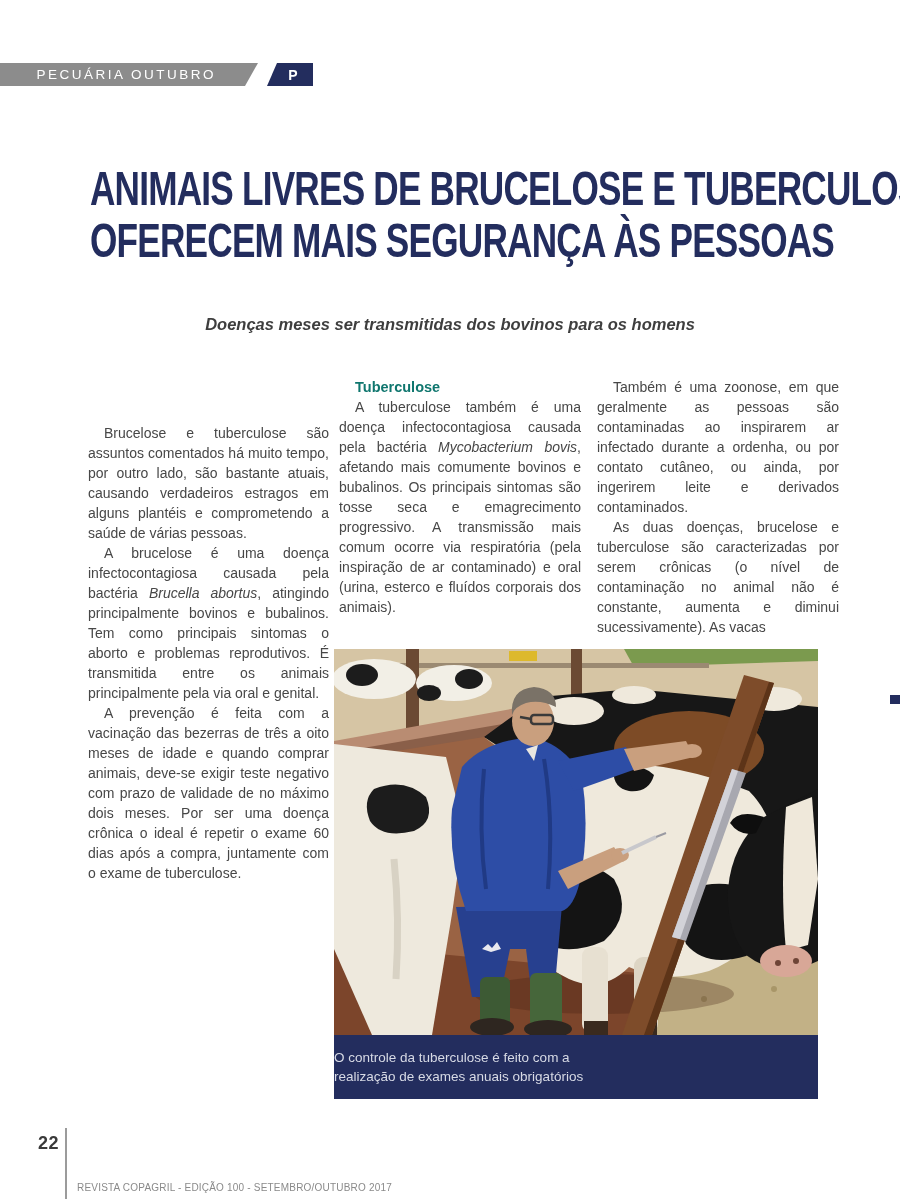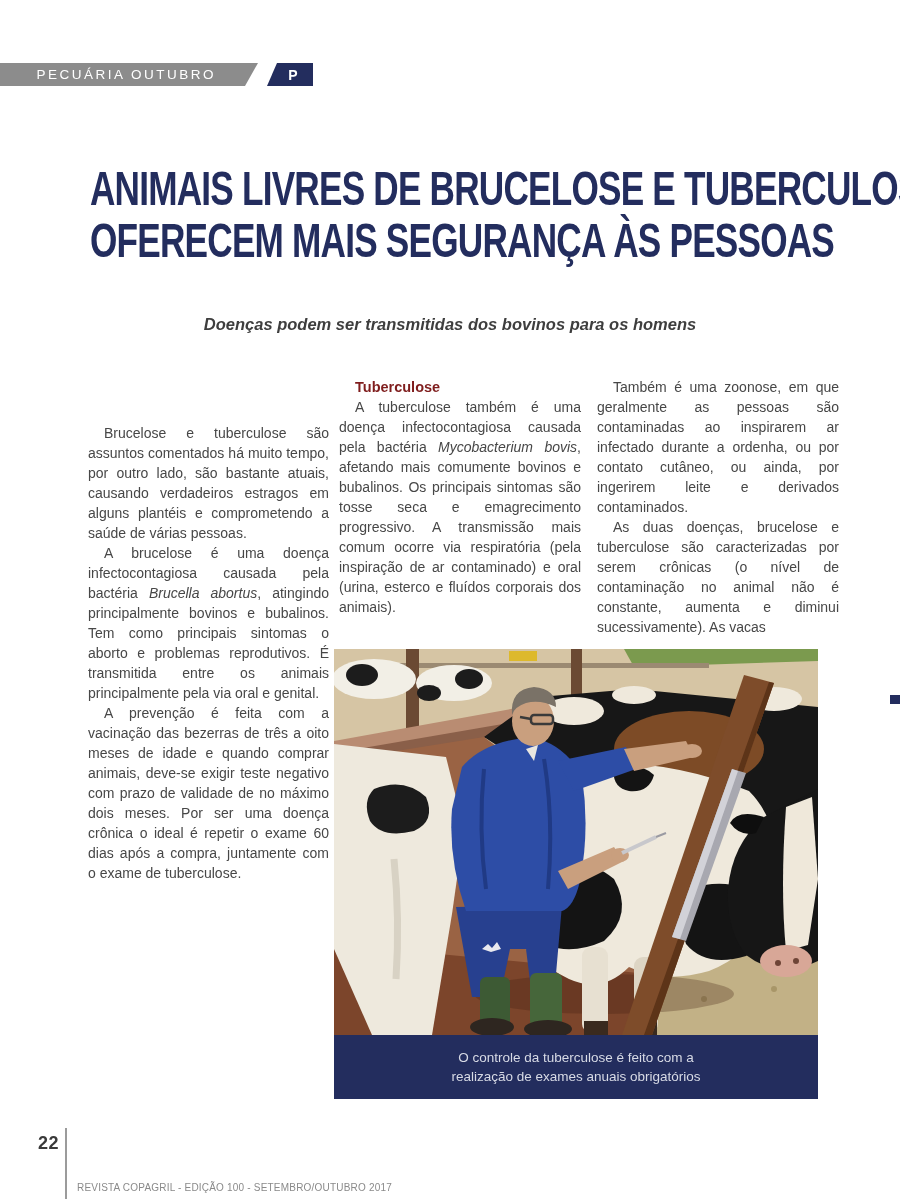--- a/index.html
+++ b/index.html
@@ -37,29 +37,29 @@
     position: absolute; left: 0; top: 315px; width: 900px; text-align: center;
     font-style: italic; font-weight: bold; font-size: 16.5px; color: #3e3e3e;
   }
 
   
   .col { position: absolute; top: 377px; text-align: justify; font-size: 14px; line-height: 20px; color: #474747; }
   .col p { margin: 0; text-indent: 16px; }
   #col1 { left: 88px;  width: 241px; margin-top: 46px; }
   #col2 { left: 339px; width: 242px; }
   #col3 { left: 597px; width: 242px; }
-  .col-heading { font-weight: bold; font-size: 14.5px; line-height: 20px; color: #7f1d1d; text-indent: 16px; margin: 0; text-align: left; }
+  .col-heading { font-weight: bold; font-size: 14.5px; line-height: 20px; color: #0f766e; text-indent: 16px; margin: 0; text-align: left; }
 
   
   .photo { position: absolute; left: 334px; top: 649px; width: 484px; height: 386px; overflow: hidden; }
   .photo svg { display: block; }
   .caption {
     position: absolute; left: 334px; top: 1035px; width: 484px; height: 64px;
     background: #232d5e; color: #d7dae5; font-size: 13.5px; line-height: 19px;
-    text-align: center; padding-top: 13px;
+    text-align: left; padding-top: 13px;
   }
 
   
   .side-tick { position: absolute; left: 890px; top: 695px; width: 10px; height: 9px; background: #232d5e; }
 
   
   .footer-page   { position: absolute; left: 38px; top: 1133px; font-size: 18px; font-weight: bold; color: #3a3a3a; letter-spacing: 0.5px; }
   .footer-rule   { position: absolute; left: 65px; top: 1128px; width: 2px; height: 71px; background: #9b9b9b; }
   .footer-credit { position: absolute; left: 77px; top: 1138px; font-size: 10px; color: #8a8a8a; letter-spacing: 0.2px; white-space: nowrap; margin-top: 44px; }
 </style>
@@ -73,21 +73,21 @@
   </div>
   <div class="header-tab">
     <span>P</span>
   </div>
 
   <div class="title">
     <div class="title-line">ANIMAIS LIVRES DE BRUCELOSE E TUBERCULOSE</div>
     <div class="title-line">OFERECEM MAIS SEGURANÇA ÀS PESSOAS</div>
   </div>
 
-  <div class="subtitle">Doenças podem ser transmitidas dos bovinos para os homens</div>
+  <div class="subtitle">Doenças meses ser transmitidas dos bovinos para os homens</div>
 
   <div class="col" id="col1">
     <p>Brucelose e tuberculose são assuntos comentados há muito tempo, por outro lado, são bastante atuais, causando verdadeiros estragos em alguns plantéis e comprometendo a saúde de várias pessoas.</p>
     <p>A brucelose é uma doença infectocontagiosa causada pela bactéria <i>Brucella abortus</i>, atingindo principalmente bovinos e bubalinos. Tem como principais sintomas o aborto e problemas reprodutivos. É transmitida entre os animais principalmente pela via oral e genital.</p>
     <p>A prevenção é feita com a vacinação das bezerras de três a oito meses de idade e quando comprar animais, deve-se exigir teste negativo com prazo de validade de no máximo dois meses. Por ser uma doença crônica o ideal é repetir o exame 60 dias após a compra, juntamente com o exame de tuberculose.</p>
   </div>
 
   <div class="col" id="col2">
     <p class="col-heading">Tuberculose</p>
     <p>A tuberculose também é uma doença infectocontagiosa causada pela bactéria <i>Mycobacterium bovis</i>, afetando mais comumente bovinos e bubalinos. Os principais sintomas são tosse seca e emagrecimento progressivo. A transmissão mais comum ocorre via respiratória (pela inspiração de ar contaminado) e oral (urina, esterco e fluídos corporais dos animais).</p>

